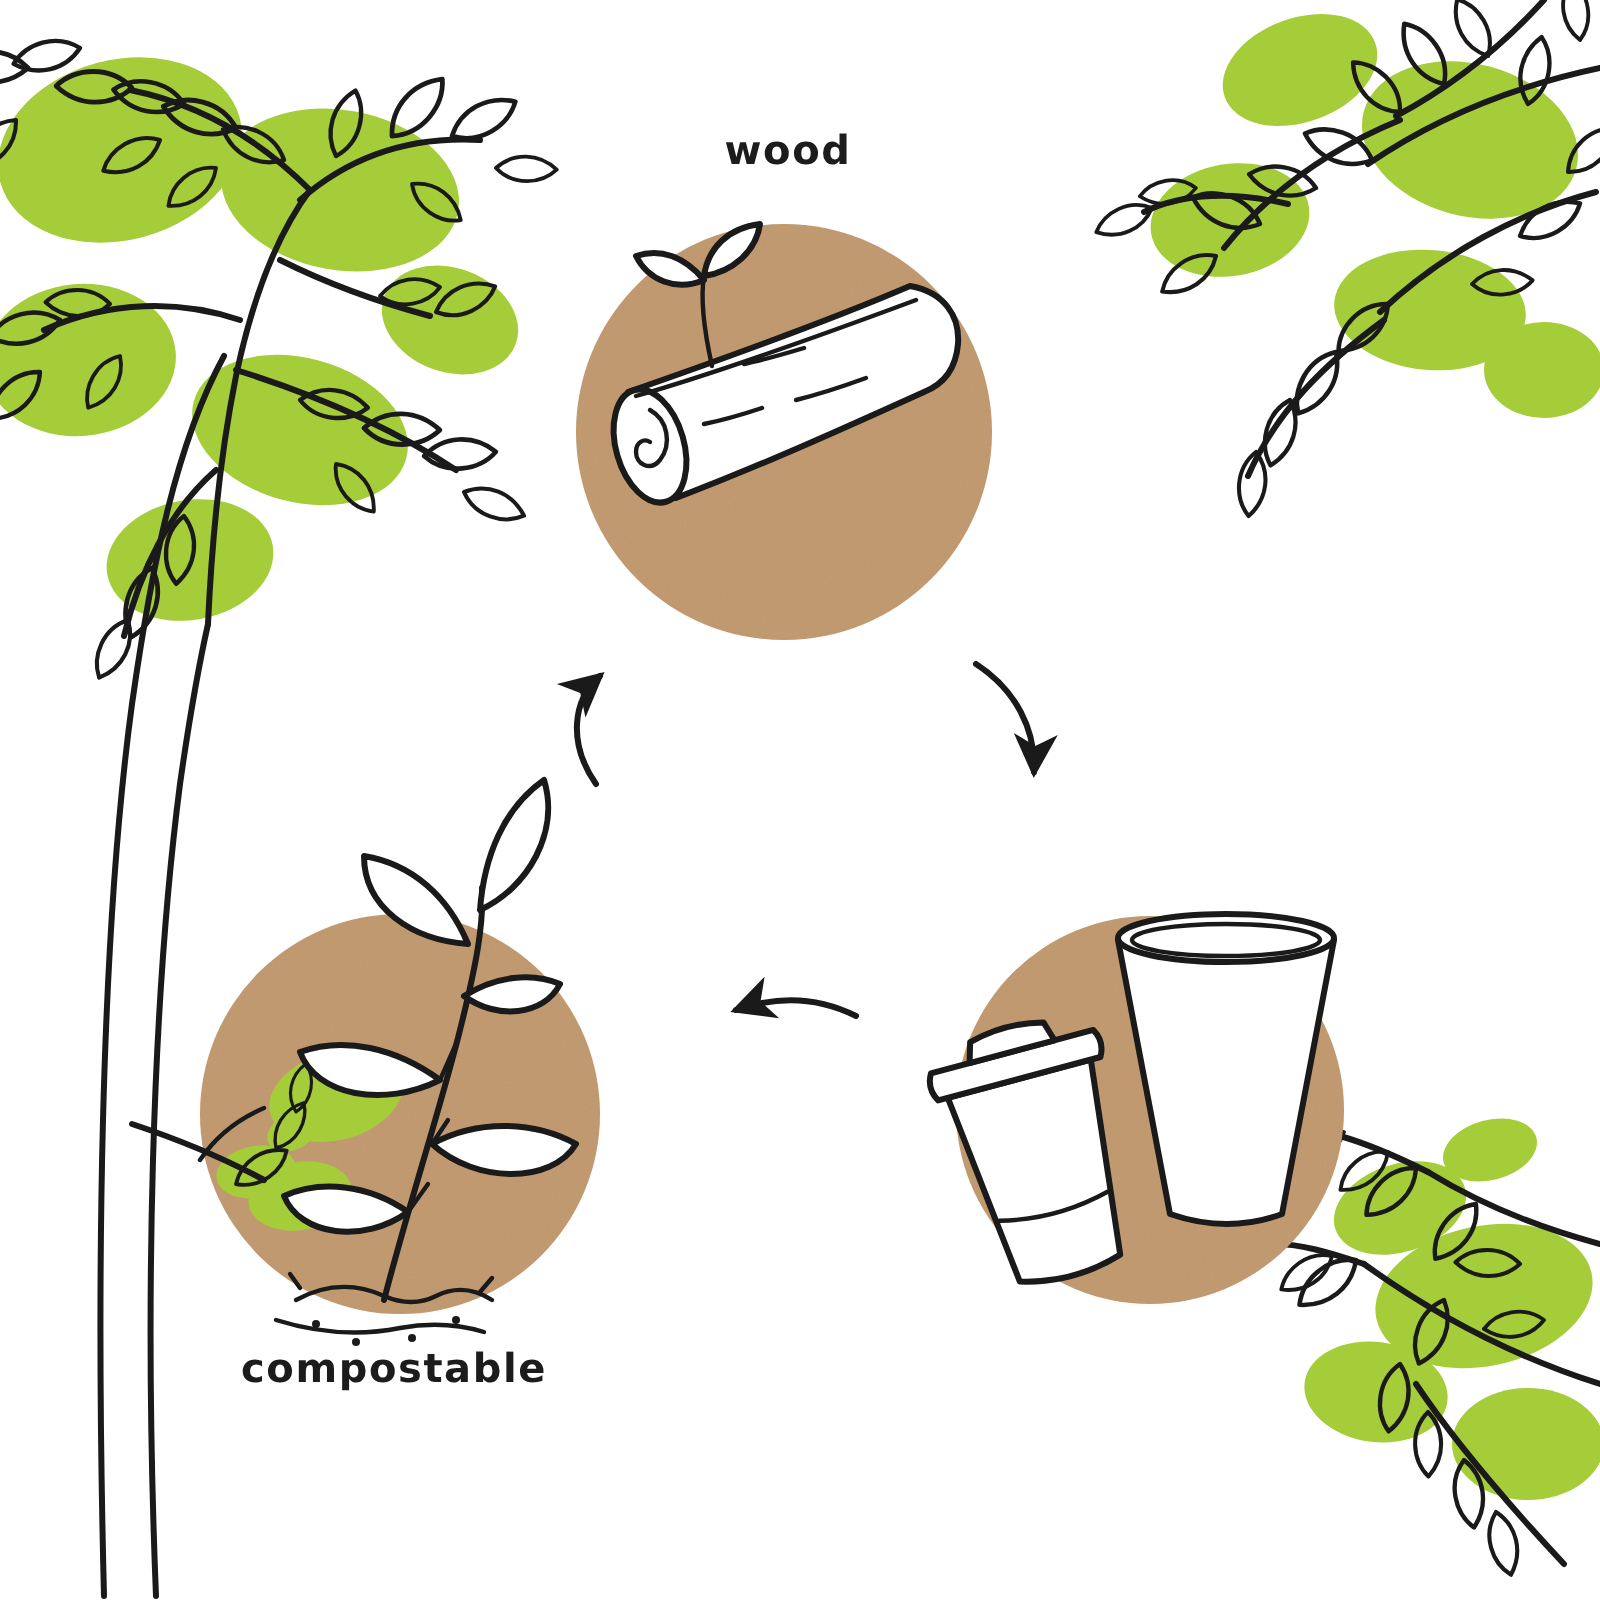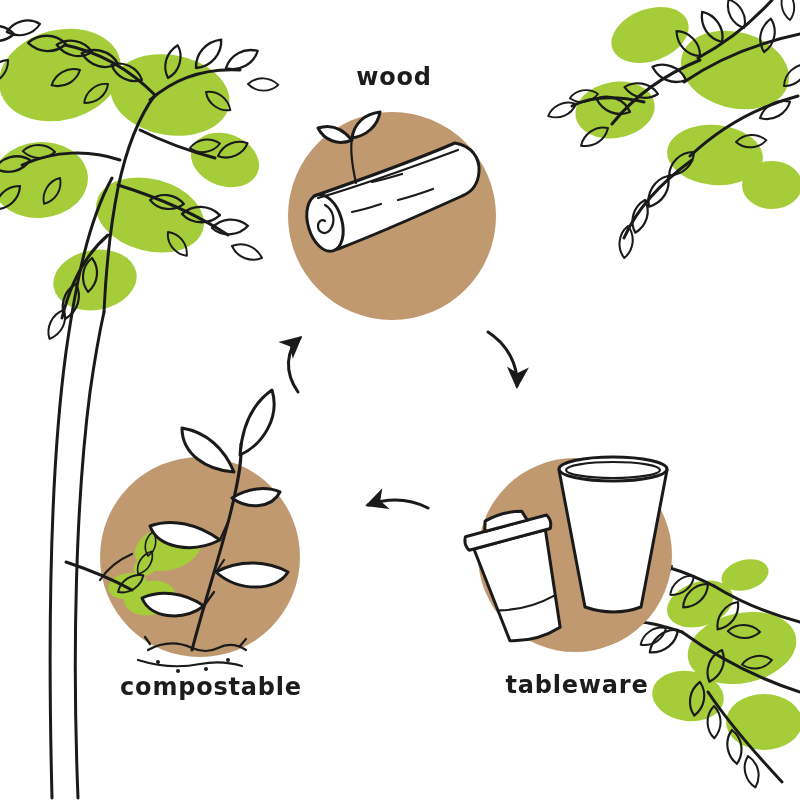--- a/index.html
+++ b/index.html
@@ -12,25 +12,25 @@
   html,body{width:800px;height:800px;background:var(--background);overflow:hidden;}
   .stage{position:relative;width:800px;height:800px;background:var(--background);
          font-family:"DejaVu Sans", sans-serif;}
   .stage svg{position:absolute;left:0;top:0;}
   .blob{fill:var(--leaf-green);stroke:none;}
   .stroke{stroke:var(--line-black);fill:none;stroke-width:3;stroke-linecap:round;stroke-linejoin:round;}
   .stroke-thin{stroke:var(--line-black);fill:none;stroke-width:2.2;stroke-linecap:round;stroke-linejoin:round;}
   .leaf{stroke:var(--line-black);fill:none;stroke-width:2.4;stroke-linecap:round;stroke-linejoin:round;}
   .white{fill:#ffffff;stroke:var(--line-black);stroke-width:3;stroke-linecap:round;stroke-linejoin:round;}
   .kraft{fill:var(--kraft-brown);stroke:none;}
-  .label{position:absolute;color:#1c1c1c;font-size:24px;font-weight:600;letter-spacing:0.8px;
+  .label{position:absolute;color:#1c1c1c;font-size:20px;font-weight:600;letter-spacing:0.8px;
          text-align:center;transform:translateX(-50%);white-space:nowrap;}
   .wood-label{left:394px;top:63px;}
   .tableware-label{left:577px;top:671px;}
-  .compost-label{left:211px;top:672px;line-height:1.25;}
+  .compost-label{left:197px;top:672px;line-height:1.25;}
 </style>
 </head>
 <body>
 
 <div class="stage">
 
 <svg width="800" height="800" viewBox="0 0 800 800">
   <defs>
     <path id="leafP" d="M0,0 C7,-13 22,-18 36,-12 C30,0 14,7 0,0 Z"></path>
     <marker id="arrowhead" viewBox="0 0 26 26" refX="21" refY="13" markerWidth="26" markerHeight="26" markerUnits="userSpaceOnUse" orient="auto">
@@ -228,17 +228,16 @@
   </g>
 
   <g>
     <path class="stroke" stroke-width="3.6" marker-end="url(#arrowhead)" d="M 488,332 C 508,345 518,365 517,386"></path>
     <path class="stroke" stroke-width="3.6" marker-end="url(#arrowhead)" d="M 428,508 C 408,498 388,498 368,505"></path>
     <path class="stroke" stroke-width="3.6" marker-end="url(#arrowhead)" d="M 298,392 C 284,372 286,350 300,338"></path>
   </g>
 </svg>
 
   <div class="label wood-label">wood</div>
-  <div class="label tableware-label">tableware</div>
   <div class="label compost-label">
     <div>compostable</div>
   </div>
 </div>
 
 </body></html>

